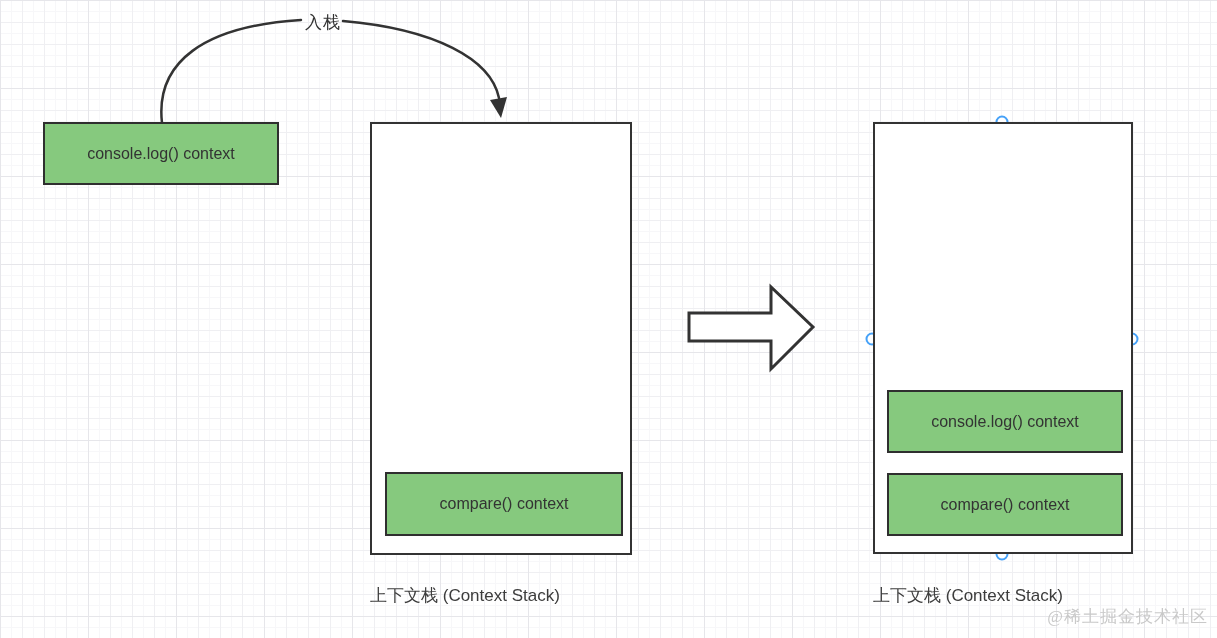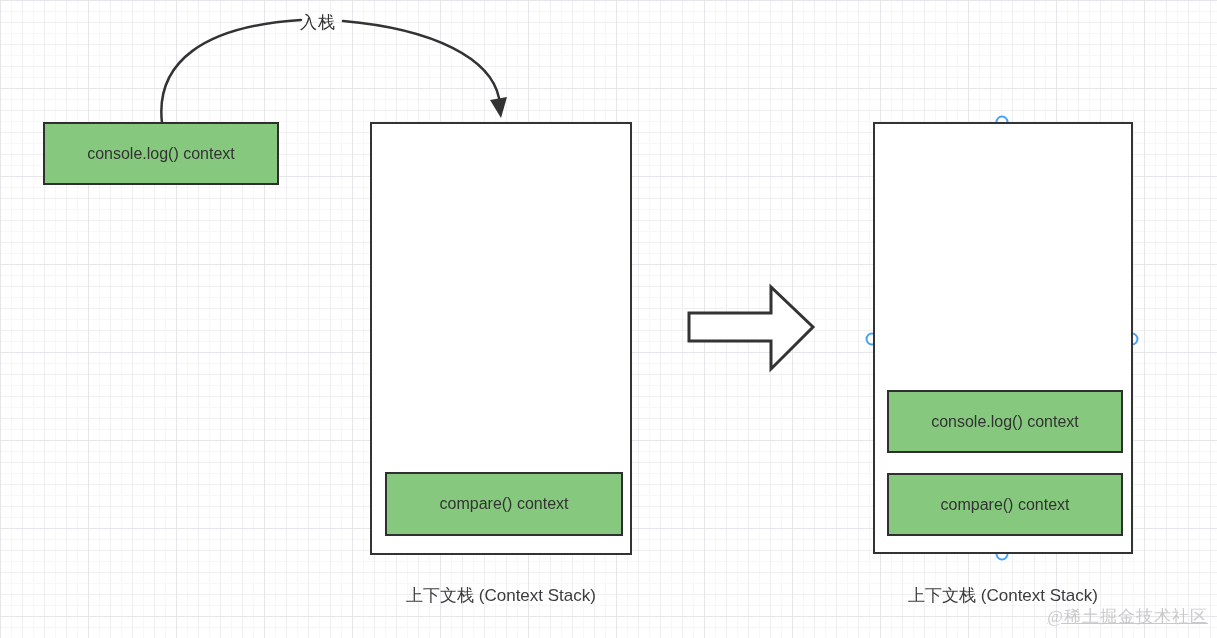--- a/index.html
+++ b/index.html
@@ -63,46 +63,44 @@
   .stack-right .green-node {
     left: 12px; width: 236px; height: 63px;
   }
   .stack-right .item-0 { top: 266px; }
   .stack-right .item-1 { top: 349px; }
 
   .connector-label {
     position: absolute;
     left: 300px; top: 11px;
     width: 46px;
-    text-align: left;
+    text-align: center;
     font-size: 17px;
     color: #333333;
     letter-spacing: 1px;
     white-space: nowrap;
   }
 
   .stack-caption {
     position: absolute;
     top: 584px;
-    text-align: center;
     font-size: 17px;
     color: #3c3c3c;
     white-space: nowrap;
   }
   .caption-left  { left: 370px; width: 262px; }
   .caption-right { left: 873px; width: 260px; }
 
   .watermark {
     position: absolute;
     right: 9px; top: 605px;
     font-size: 17px;
     color: #c9c9c9;
     font-family: "Liberation Serif", "DejaVu Serif", serif;
     letter-spacing: 1px;
-    text-decoration: underline;
   }
 </style>
 </head>
 <body>
 
 <div class="canvas">
 
   <svg class="svg-layer" viewBox="0 0 1217 638">
 
     <path d="M162,123 C155,62 204,26 301,20" fill="none" stroke="#333333" stroke-width="2.5" stroke-linecap="round"></path>

